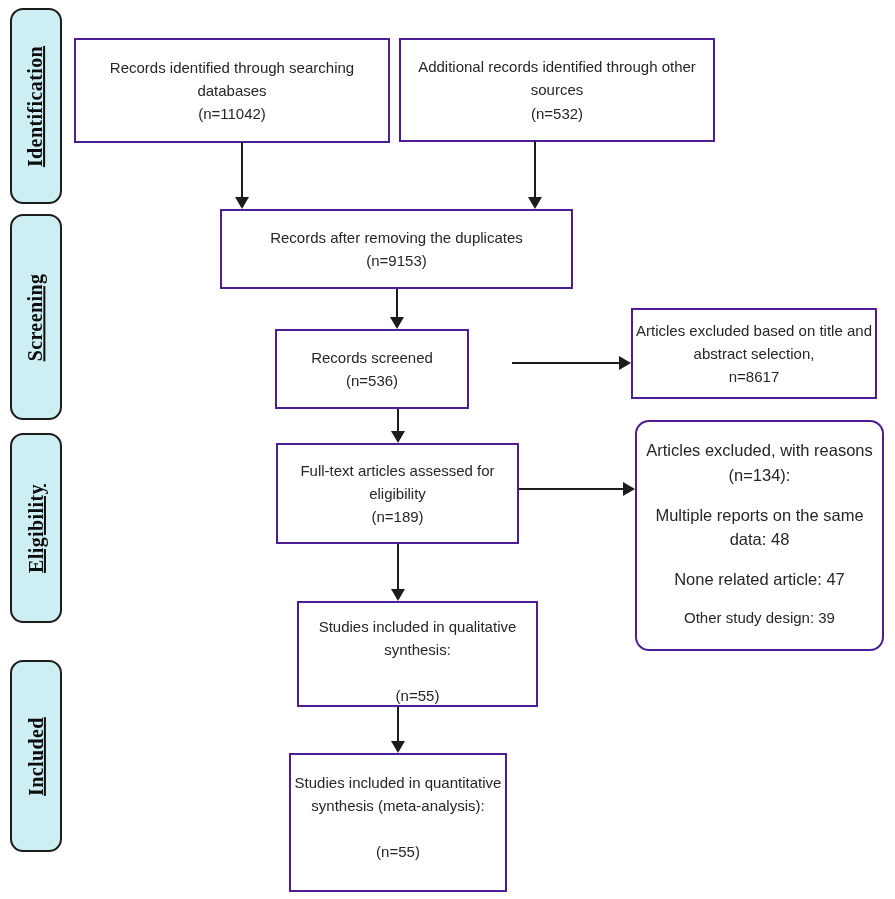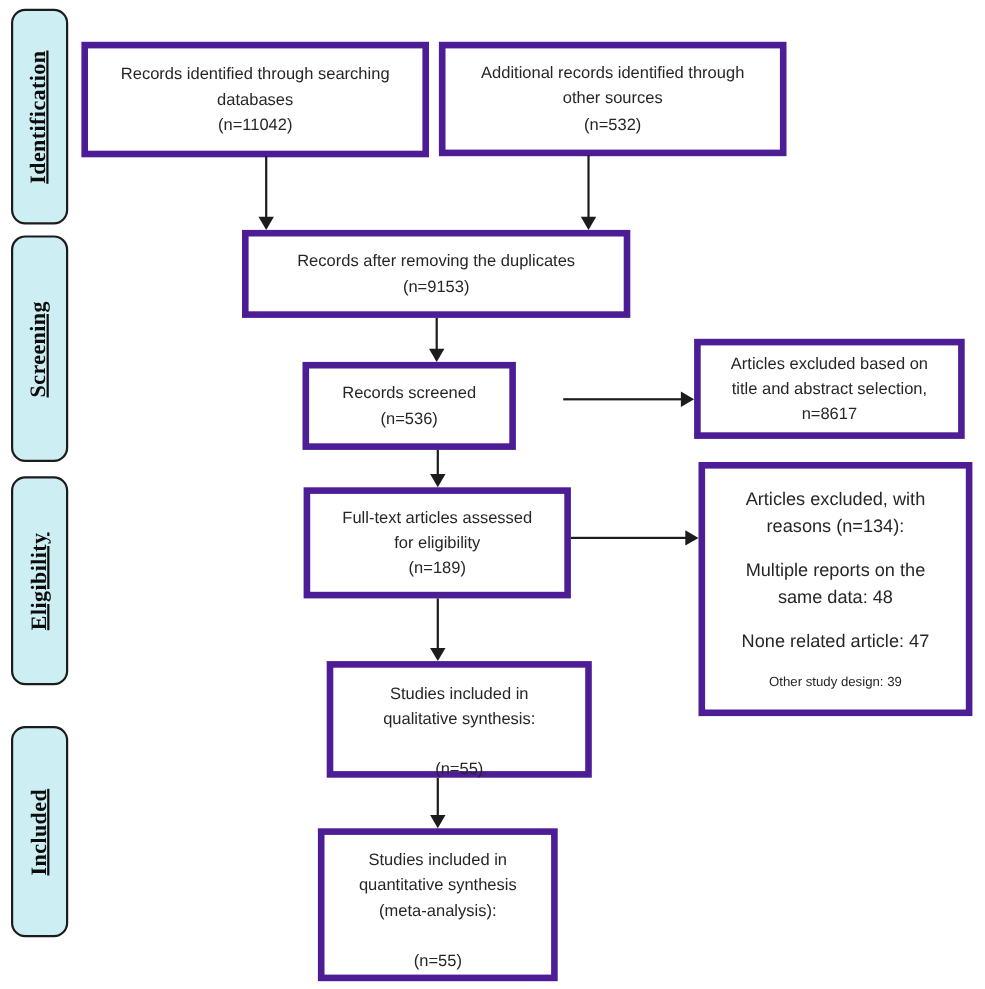--- a/index.html
+++ b/index.html
@@ -37,52 +37,52 @@
     letter-spacing: 0.4px;
   }
   #phase-identification { top: 8px;   height: 196px; }
   #phase-screening      { top: 214px; height: 206px; }
   #phase-eligibility    { top: 433px; height: 190px; }
   #phase-included       { top: 660px; height: 192px; }
 
   
   .fbox {
     position: absolute;
-    border: 6px solid #4c1d95;
+    border: 2px solid #4c1d95;
     background: #ffffff;
     box-sizing: border-box;
     display: flex;
     flex-direction: column;
     justify-content: center;
     align-items: center;
     text-align: center;
     font-size: 15px;
     line-height: 1.55;
-    padding: 6px 22px;
+    padding: 6px 0;
   }
   #box-records-identified { left: 74px;  top: 38px;  width: 316px; height: 105px; }
   #box-additional-records { left: 399px; top: 38px;  width: 316px; height: 104px; }
   #box-after-duplicates   { left: 220px; top: 209px; width: 353px; height: 80px; align-items: center;  }
   #box-records-screened   { left: 275px; top: 329px; width: 194px; height: 80px;  }
   #box-excluded-screening { left: 631px; top: 308px; width: 246px; height: 91px;  }
   #box-fulltext-assessed  { left: 276px; top: 443px; width: 243px; height: 101px; }
   #box-excluded-reasons   {
     left: 635px; top: 420px; width: 249px; height: 231px;
-    justify-content: flex-start; padding-top: 16px; font-size: 16.5px; line-height: 1.5;
+    justify-content: flex-start; padding-top: 16px; font-size: 16.5px; line-height: 1.5; border-radius: 14px;
   }
   #box-excluded-reasons .block { margin-bottom: 15px; }
-  #box-excluded-reasons .block:last-child { font-size: 12px; margin-bottom: 0; }
+  #box-excluded-reasons .block:last-child { font-size: 15px; margin-bottom: 0; }
   #box-qualitative {
     left: 281px; top: 601px; width: 241px; height: 106px;
     justify-content: flex-start; padding-top: 12px; margin-left: 16px;
   }
   #box-qualitative .count { margin-top: 22px; }
   #box-quantitative {
     left: 289px; top: 753px; width: 218px; height: 139px;
-    justify-content: center; padding-top: 16px;
+    justify-content: flex-start; padding-top: 16px;
   }
   #box-quantitative .count { margin-top: 22px; }
 
   
   .arrow-down {
     position: absolute;
     width: 2px;
     background: #1c1c1c;
   }
   .arrow-down::after {

